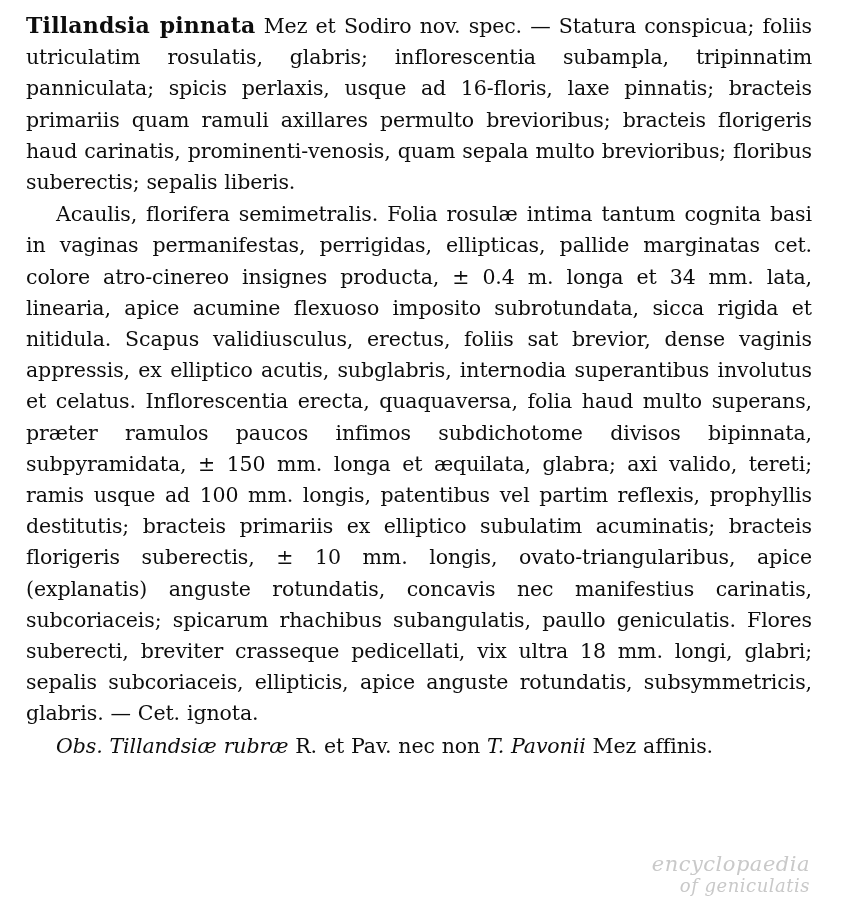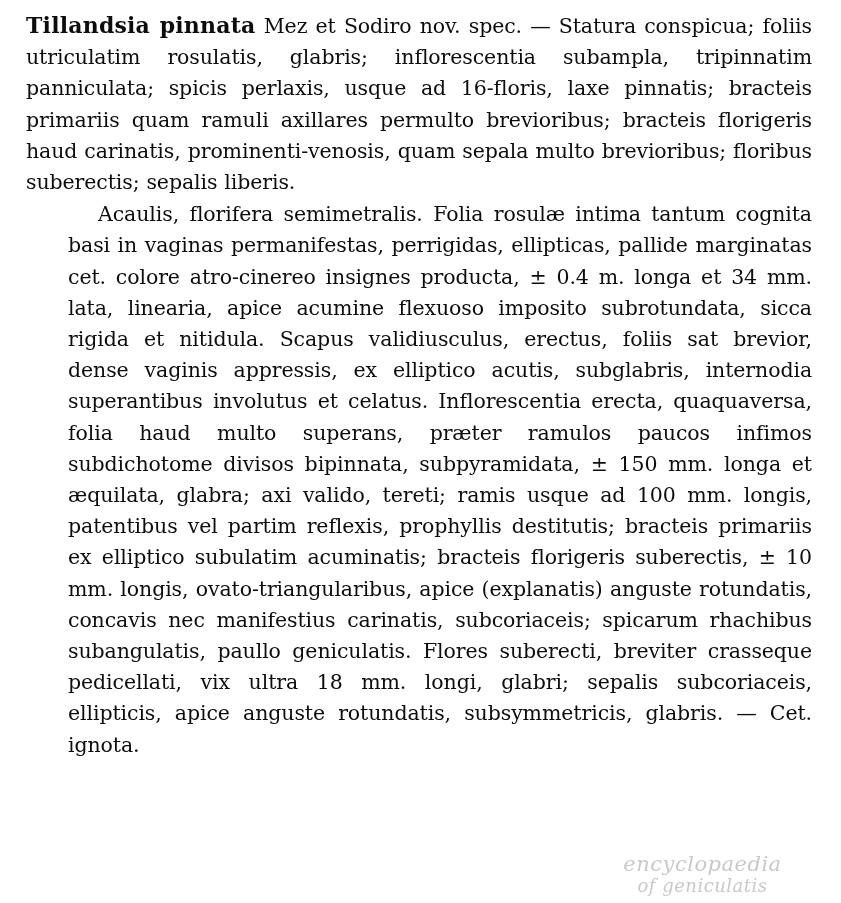--- a/index.html
+++ b/index.html
@@ -25,39 +25,38 @@
     margin: 0 0 0 0;
     font-size: 20.5px;
     line-height: 31.2px;
     text-align: justify;
     text-justify: inter-word;
     letter-spacing: -0.1px;
     word-spacing: 0.5px;
   }
   .para + .para {
     margin-top: 1px;
-    margin-left: 42px;
   }
   .indent {
     text-indent: 30px;
   }
   .sp-name {
     font-weight: bold;
     font-size: 22px;
     letter-spacing: 0.2px;
   }
   .ital {
     font-style: italic;
   }
   .watermark {
     position: absolute;
     right: 16px;
     bottom: 6px;
     width: 215px;
-    text-align: center;
+    text-align: right;
     color: #c9c9c9;
     font-style: italic;
     font-family: "DejaVu Serif", serif;
     line-height: 1.15;
     pointer-events: none;
     user-select: none;
   }
   .watermark .w1 { font-size: 21px; letter-spacing: 0.5px; }
   .watermark .w2 { font-size: 18px; letter-spacing: 0.5px; }
 </style>
@@ -66,19 +65,22 @@
 
 <div class="page">
 
   <p class="para">
     <span class="sp-name">Tillandsia pinnata</span><span> Mez et Sodiro nov. spec. — Statura conspicua; foliis utriculatim rosulatis, glabris; inflorescentia subampla, tripinnatim panniculata; spicis perlaxis, usque ad 16-floris, laxe pinnatis; bracteis primariis quam ramuli axillares permulto brevioribus; bracteis florigeris haud carinatis, prominenti-venosis, quam sepala multo brevioribus; floribus suberectis; sepalis liberis.</span>
   </p>
 
   <p class="para indent">Acaulis, florifera semimetralis. Folia rosulæ intima tantum cognita basi in vaginas permanifestas, perrigidas, ellipticas, pallide marginatas cet. colore atro-cinereo insignes producta, ± 0.4 m. longa et 34 mm. lata, linearia, apice acumine flexuoso imposito subrotundata, sicca rigida et nitidula. Scapus validiusculus, erectus, foliis sat brevior, dense vaginis appressis, ex elliptico acutis, subglabris, internodia superantibus involutus et celatus. Inflorescentia erecta, quaquaversa, folia haud multo superans, præter ramulos paucos infimos subdichotome divisos bipinnata, subpyramidata, ± 150 mm. longa et æquilata, glabra; axi valido, tereti; ramis usque ad 100 mm. longis, patentibus vel partim reflexis, prophyllis destitutis; bracteis primariis ex elliptico subulatim acuminatis; bracteis florigeris suberectis, ± 10 mm. longis, ovato-triangularibus, apice (explanatis) anguste rotundatis, concavis nec manifestius carinatis, subcoriaceis; spicarum rhachibus subangulatis, paullo geniculatis. Flores suberecti, breviter crasseque pedicellati, vix ultra 18 mm. longi, glabri; sepalis subcoriaceis, ellipticis, apice anguste rotundatis, subsymmetricis, glabris. — Cet. ignota.</p>
 
 
+  <p class="para indent">
+    <span class="ital">Obs. </span><span class="ital">Tillandsiæ rubræ</span><span> R. et Pav. nec non </span><span class="ital">T. Pavonii</span><span> Mez affinis.</span>
+  </p>
 
   <div class="watermark">
     <div class="w1">encyclopaedia</div>
     <div class="w2">of geniculatis</div>
   </div>
 
 </div>
 
 </body></html>

